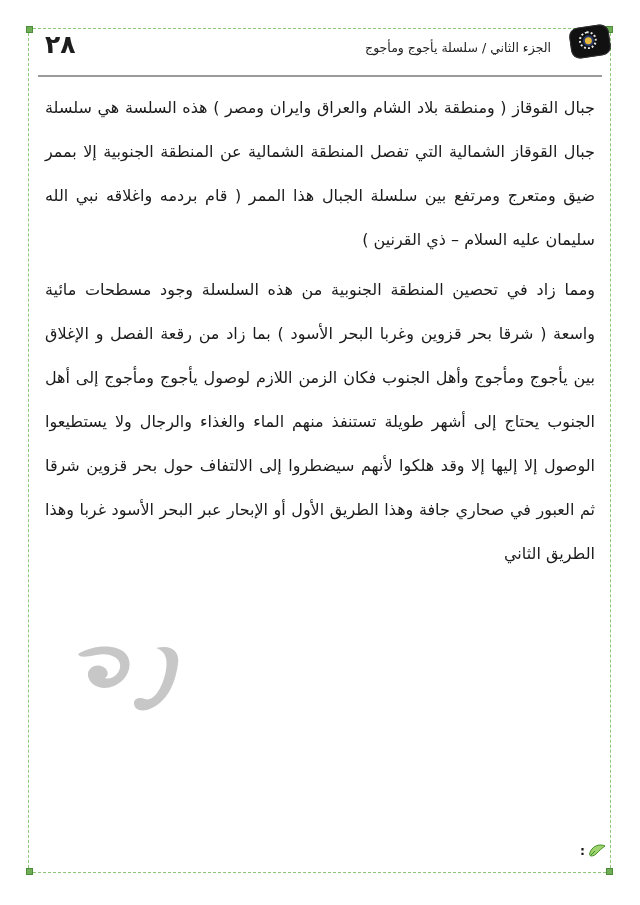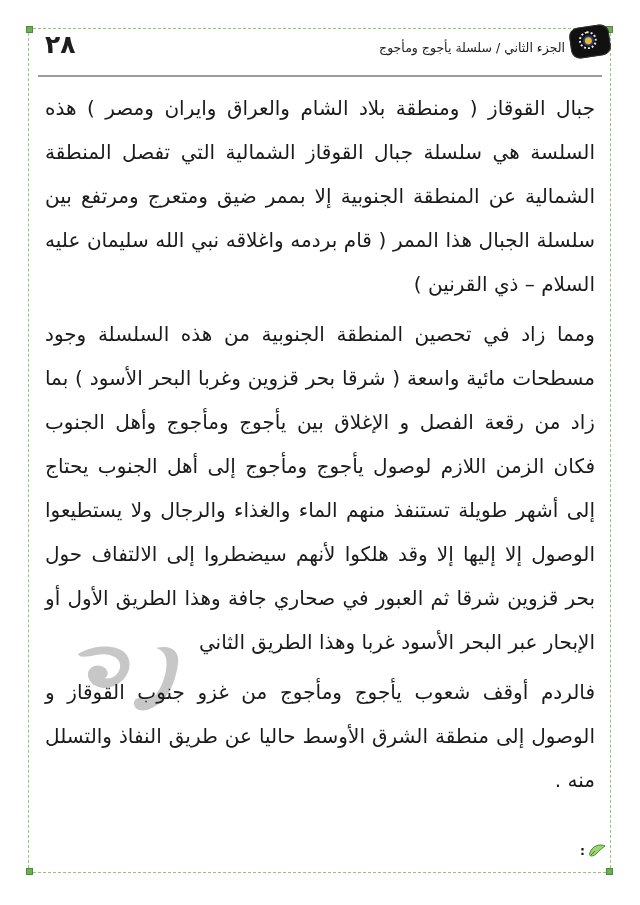--- a/index.html
+++ b/index.html
@@ -28,21 +28,21 @@
   .handle.br{right:-3px;bottom:-3px;}
 
   
   .page-number{
     position:absolute;left:45px;top:30px;
     font-size:25px;font-weight:600;color:#1d1d1d;
     direction:rtl;
   }
   .header-group{
     position:absolute;right:30px;top:26px;
-    display:flex;align-items:flex-end;gap:5px;
+    display:flex;align-items:flex-end;gap:19px;
     direction:rtl;
   }
   .seal{
     width:40px;height:31px;background:#111111;border-radius:9px;
     transform:rotate(-8deg);
     position:relative;flex:0 0 auto;
     box-shadow:0 0 0 1px #333 inset;
   }
   .seal-ring{
     position:absolute;left:9px;top:5px;width:18px;height:18px;
@@ -59,21 +59,21 @@
   }
   .header-rule{
     position:absolute;left:38px;right:38px;top:75px;height:2px;background:#9a9a9a;
   }
 
   
   .content{
     position:absolute;left:45px;right:45px;top:86px;
     direction:rtl;
     color:#1b1b1b;
-    font-size:20px;
+    font-size:16px;
     line-height:44px;
     text-align:justify;
   }
   .content p{margin:0 0 6px 0;}
 
   
   .watermark{
     position:absolute;left:68px;top:642px;width:150px;height:110px;
     pointer-events:none;
   }
@@ -116,21 +116,20 @@
 
       <path d="M88,6 C104,2 112,10 110,22 C107,42 100,58 84,66 C74,71 66,68 66,61 C66,56 72,55 77,57 C86,60 95,45 98,28 C100,16 97,9 88,6 Z" fill="#c7c7c7"></path>
 
       <path d="M10,12 C26,2 50,2 58,12 C66,22 60,38 46,44 C34,49 22,44 20,34 C19,27 26,22 33,24 C40,26 42,33 37,36 C42,38 50,34 52,26 C54,16 42,10 28,13 C18,15 12,16 10,12 Z" fill="#c7c7c7"></path>
     </svg>
   </div>
 
   <div class="content">
     <p>جبال القوقاز ( ومنطقة بلاد الشام والعراق وايران ومصر ) هذه السلسة هي سلسلة جبال القوقاز الشمالية التي تفصل المنطقة الشمالية عن المنطقة الجنوبية إلا بممر ضيق ومتعرج ومرتفع بين سلسلة الجبال هذا الممر ( قام بردمه واغلاقه نبي الله سليمان عليه السلام – ذي القرنين )</p>
     <p>ومما زاد في تحصين المنطقة الجنوبية من هذه السلسلة وجود مسطحات مائية واسعة ( شرقا بحر قزوين وغربا البحر الأسود ) بما زاد من رقعة الفصل و الإغلاق بين يأجوج ومأجوج وأهل الجنوب فكان الزمن اللازم لوصول يأجوج ومأجوج إلى أهل الجنوب يحتاج إلى أشهر طويلة تستنفذ منهم الماء والغذاء والرجال ولا يستطيعوا الوصول إلا إليها إلا وقد هلكوا لأنهم سيضطروا إلى الالتفاف حول بحر قزوين شرقا ثم العبور في صحاري جافة وهذا الطريق الأول أو الإبحار عبر البحر الأسود غربا وهذا الطريق الثاني</p>
-    <p>فالردم أوقف شعوب يأجوج ومأجوج من غزو جنوب القوقاز و الوصول إلى منطقة الشرق الأوسط حاليا عن طريق النفاذ والتسلل منه .</p>
   </div>
 
   <div class="footer">
     <span class="pen-icon">
       <svg width="18" height="13" viewBox="0 0 18 13" xmlns="http://www.w3.org/2000/svg">
         <path d="M17,2 C13,0 7,1 4,5 C2,7.5 1,10 2,11.5 C3,12.5 6,12 8,10 C11,7 14,4 17,2 Z" fill="#9fd36f" stroke="#3f8f26" stroke-width="1"></path>
         <path d="M3,11 L7,7" stroke="#3f8f26" stroke-width="1" fill="none"></path>
       </svg>
     </span>
     <span>:</span>

